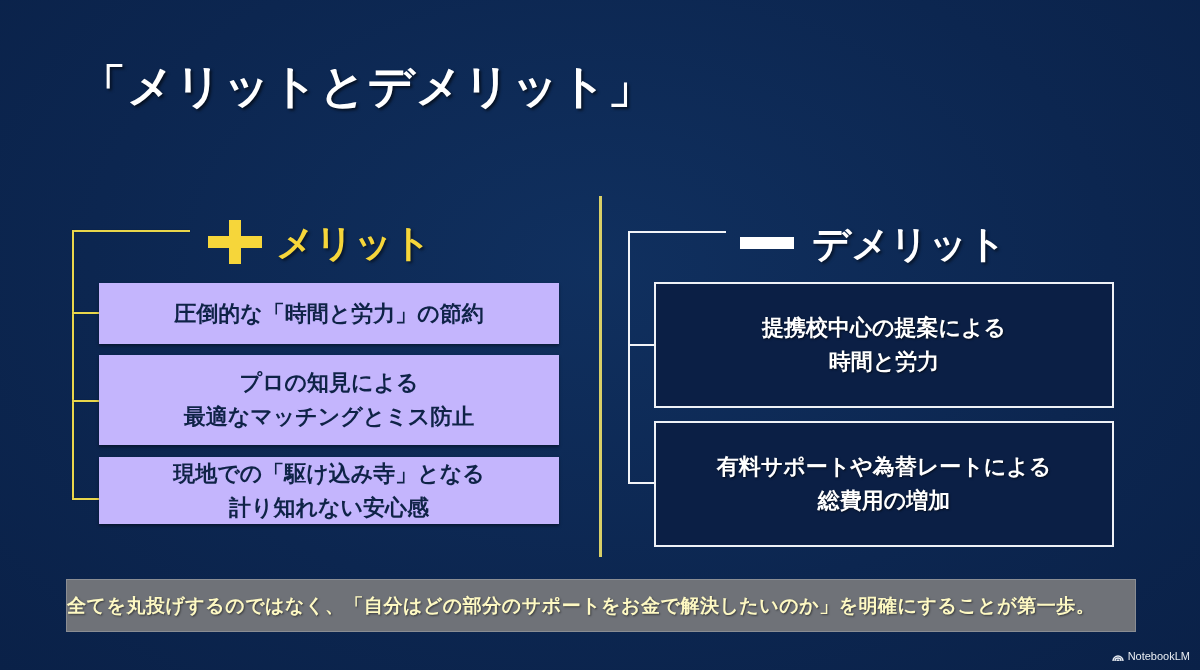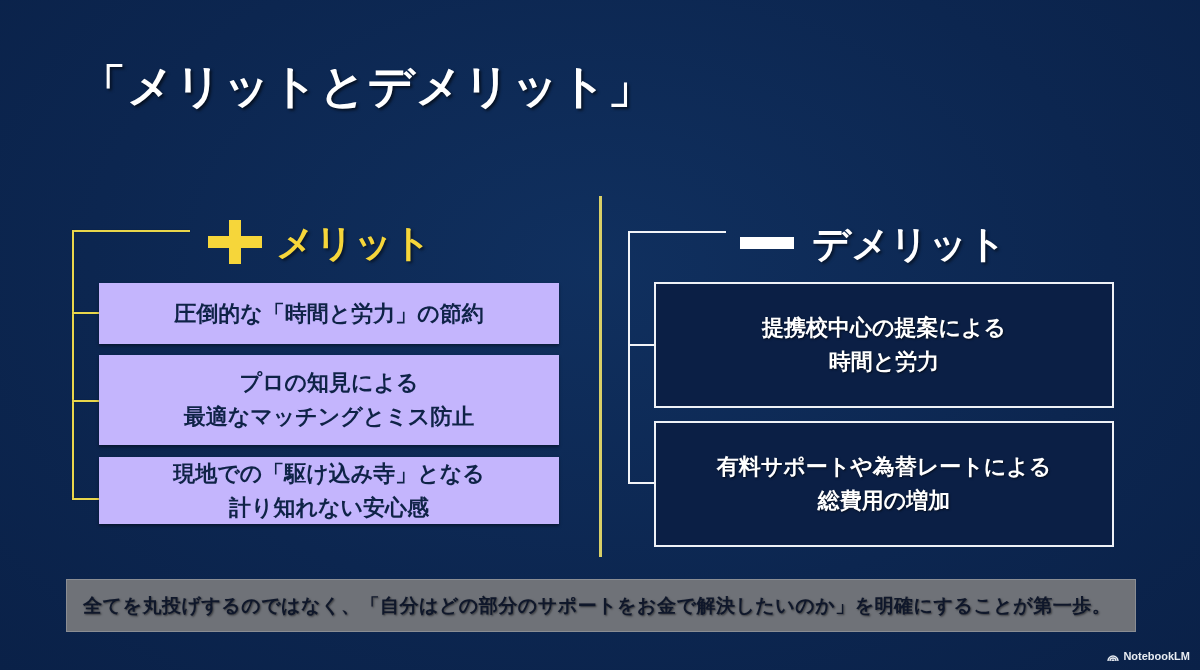--- a/index.html
+++ b/index.html
@@ -42,29 +42,28 @@
     position:absolute; left:654px; width:460px; background:#0b1f45; color:#fff;
     border:2px solid #eef1f6; box-sizing:border-box;
     display:flex; align-items:center; justify-content:center; text-align:center;
     font-size:22px; font-weight:bold; line-height:34px;
     text-shadow: 1px 1px 2px rgba(0,0,0,0.6);
   }
   .txt { white-space:pre-line; }
   .footer {
     position:absolute; left:66px; top:579px; width:1070px; height:53px;
     background:#6f7278; border:1px solid #8a8d93; box-sizing:border-box;
-    display:flex; align-items:center; padding-left:16px;
-    font-size:19px; font-weight:bold; color:#0f172a; letter-spacing:0.5px;
+    display:flex; align-items:center; padding-left:0;
+    font-size:19px; font-weight:bold; color:#fef9c3; letter-spacing:0.5px;
     text-shadow: 1px 1px 2px rgba(0,0,0,0.5);
   }
   .brand {
     position:absolute; right:10px; top:650px; font-size:11px; color:#e8ecf2;
     display:flex; align-items:center; gap:4px;
     font-family:"Liberation Sans", sans-serif;
-    font-weight:bold;
   }
   .brand-icon { width:12px; height:9px; position:relative; }
   .brand-icon svg { display:block; }
 </style>
 </head>
 <body>
 
 <div class="title">
   <span class="l2">「メリットとデメリット」</span>
 </div>

